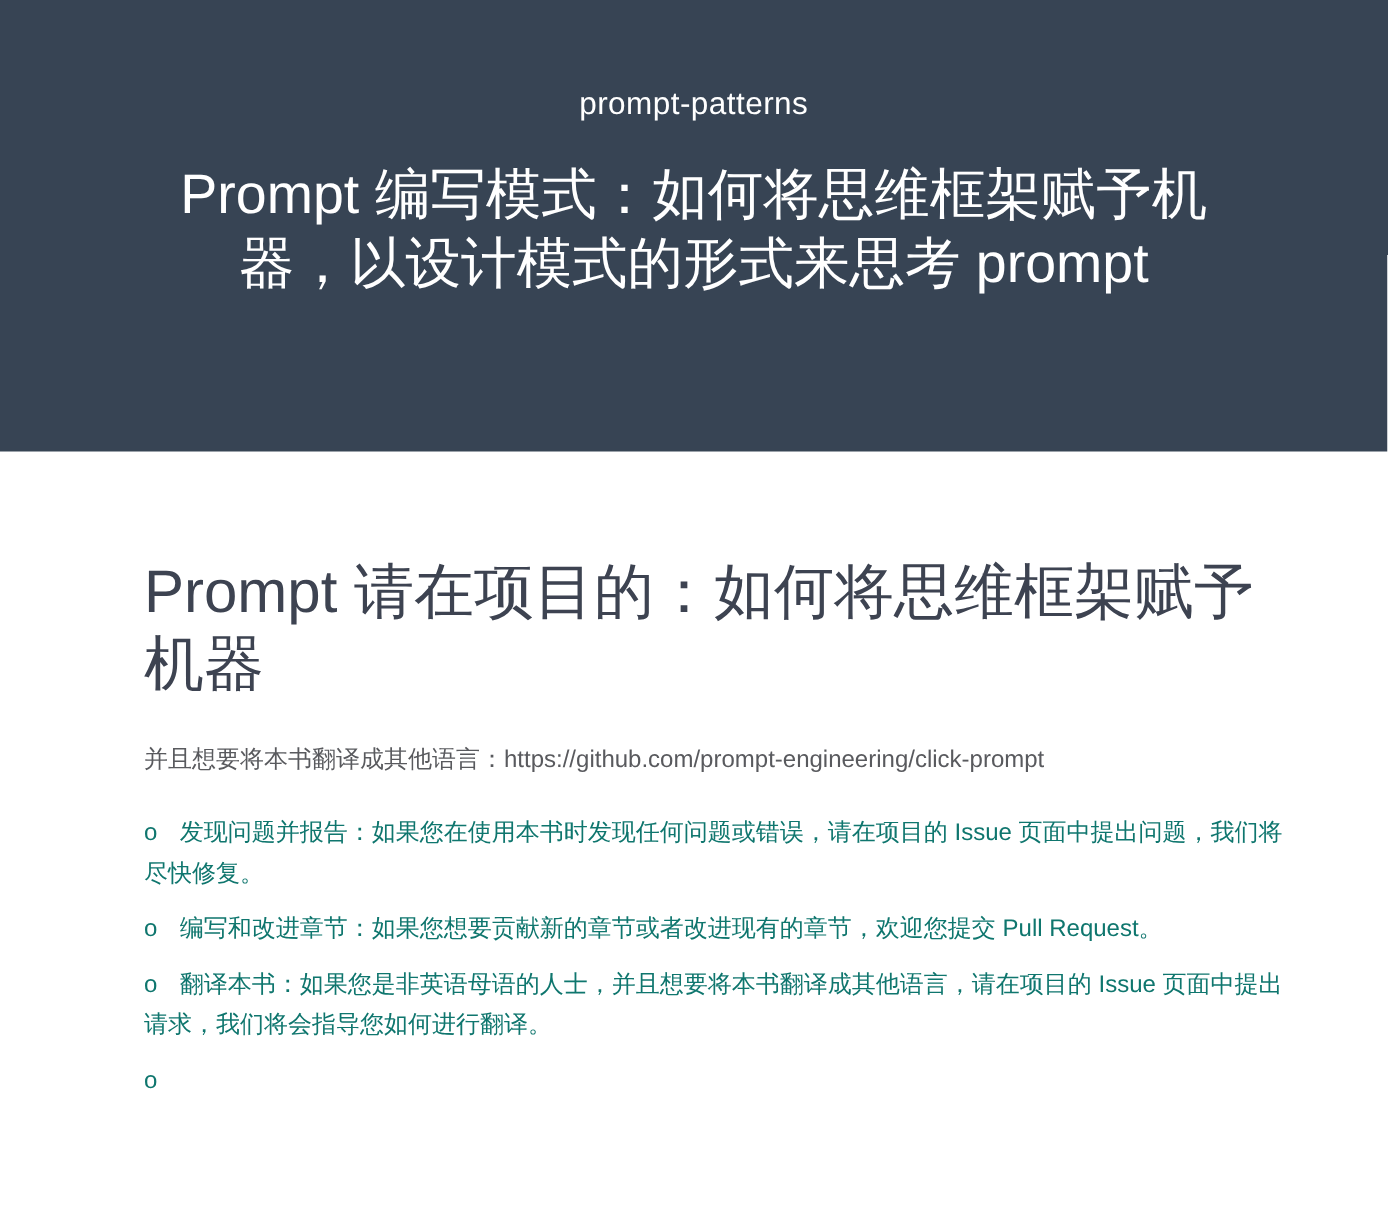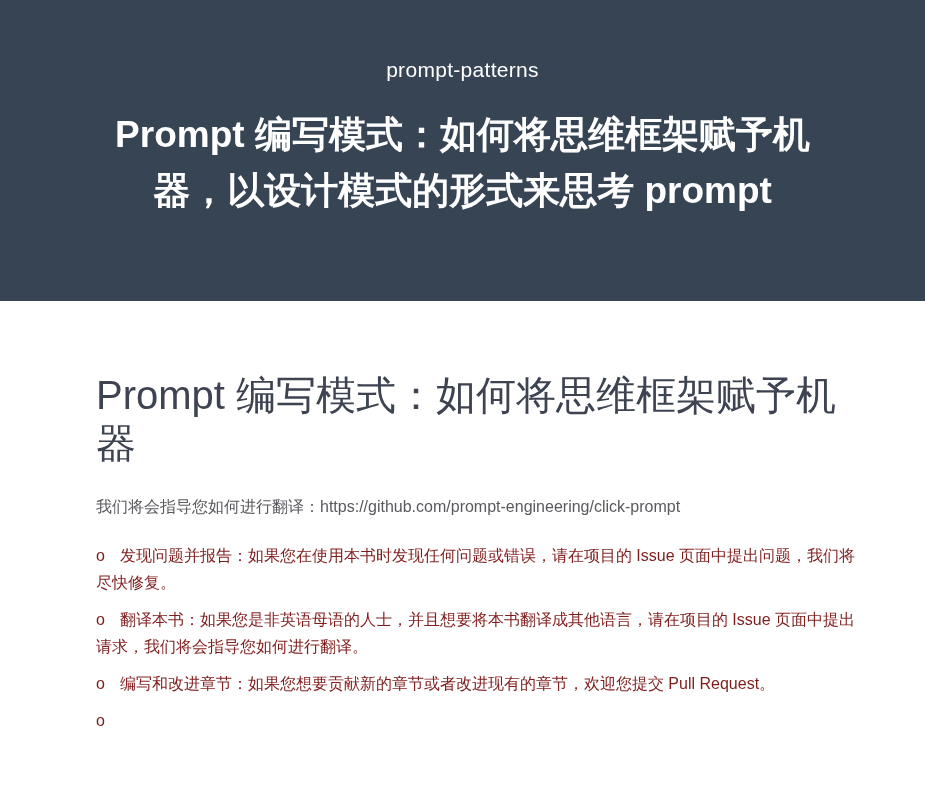--- a/index.html
+++ b/index.html
@@ -25,22 +25,22 @@
   }
   .repo-name {
     font-size: 21px;
     font-weight: 300;
     line-height: 26px;
     margin: 0 0 24px 0;
     letter-spacing: 0.3px;
   }
   .hero-title {
     font-size: 37px;
-    font-weight: 700;
-    line-height: 56px;
+    font-weight: 400;
+    line-height: 46px;
     max-width: 700px;
     margin: 14px auto;
   }
   
   .content {
     box-sizing: content-box;
     padding: 70px 0 0 96px;
     width: 772px;
   }
   .page-title {
@@ -64,55 +64,55 @@
     text-align: right;
   }
   ul.contribute-list {
     list-style: none;
     margin: 4px 0 0 0;
     padding: 0;
   }
   ul.contribute-list li {
     font-size: 16px;
     line-height: 27px;
-    color: #7f1d1d;
+    color: #0f766e;
     margin: 0 0 10px 0;
     font-weight: 300;
   }
   .list-marker {
     display: inline-block;
     margin-right: 15px;
   }
 </style>
 </head>
 <body>
 
 <header class="hero">
   <div class="repo-name">prompt-patterns</div>
   <div class="hero-title">Prompt 编写模式：如何将思维框架赋予机器，以设计模式的形式来思考 prompt</div>
 </header>
 
 <main class="content">
 
-  <h1 class="page-title">Prompt 编写模式：如何将思维框架赋予机器</h1>
+  <h1 class="page-title">Prompt 请在项目的：如何将思维框架赋予机器</h1>
 
   <p>
-    <span>我们将会指导您如何进行翻译：</span><a>https://github.com/prompt-engineering/click-prompt</a>
+    <span>并且想要将本书翻译成其他语言：</span><a>https://github.com/prompt-engineering/click-prompt</a>
   </p>
 
 
 
   <ul class="contribute-list">
     <li>
       <span class="list-marker">o</span><span>发现问题并报告：如果您在使用本书时发现任何问题或错误，请在项目的 Issue 页面中提出问题，我们将尽快修复。</span>
     </li>
     <li>
-      <span class="list-marker">o</span><span>翻译本书：如果您是非英语母语的人士，并且想要将本书翻译成其他语言，请在项目的 Issue 页面中提出请求，我们将会指导您如何进行翻译。</span>
+      <span class="list-marker">o</span><span>编写和改进章节：如果您想要贡献新的章节或者改进现有的章节，欢迎您提交 Pull Request。</span>
     </li>
     <li>
-      <span class="list-marker">o</span><span>编写和改进章节：如果您想要贡献新的章节或者改进现有的章节，欢迎您提交 Pull Request。</span>
+      <span class="list-marker">o</span><span>翻译本书：如果您是非英语母语的人士，并且想要将本书翻译成其他语言，请在项目的 Issue 页面中提出请求，我们将会指导您如何进行翻译。</span>
     </li>
     <li>
       <span class="list-marker">o</span>
     </li>
   </ul>
 
 </main>
 
 </body></html>

